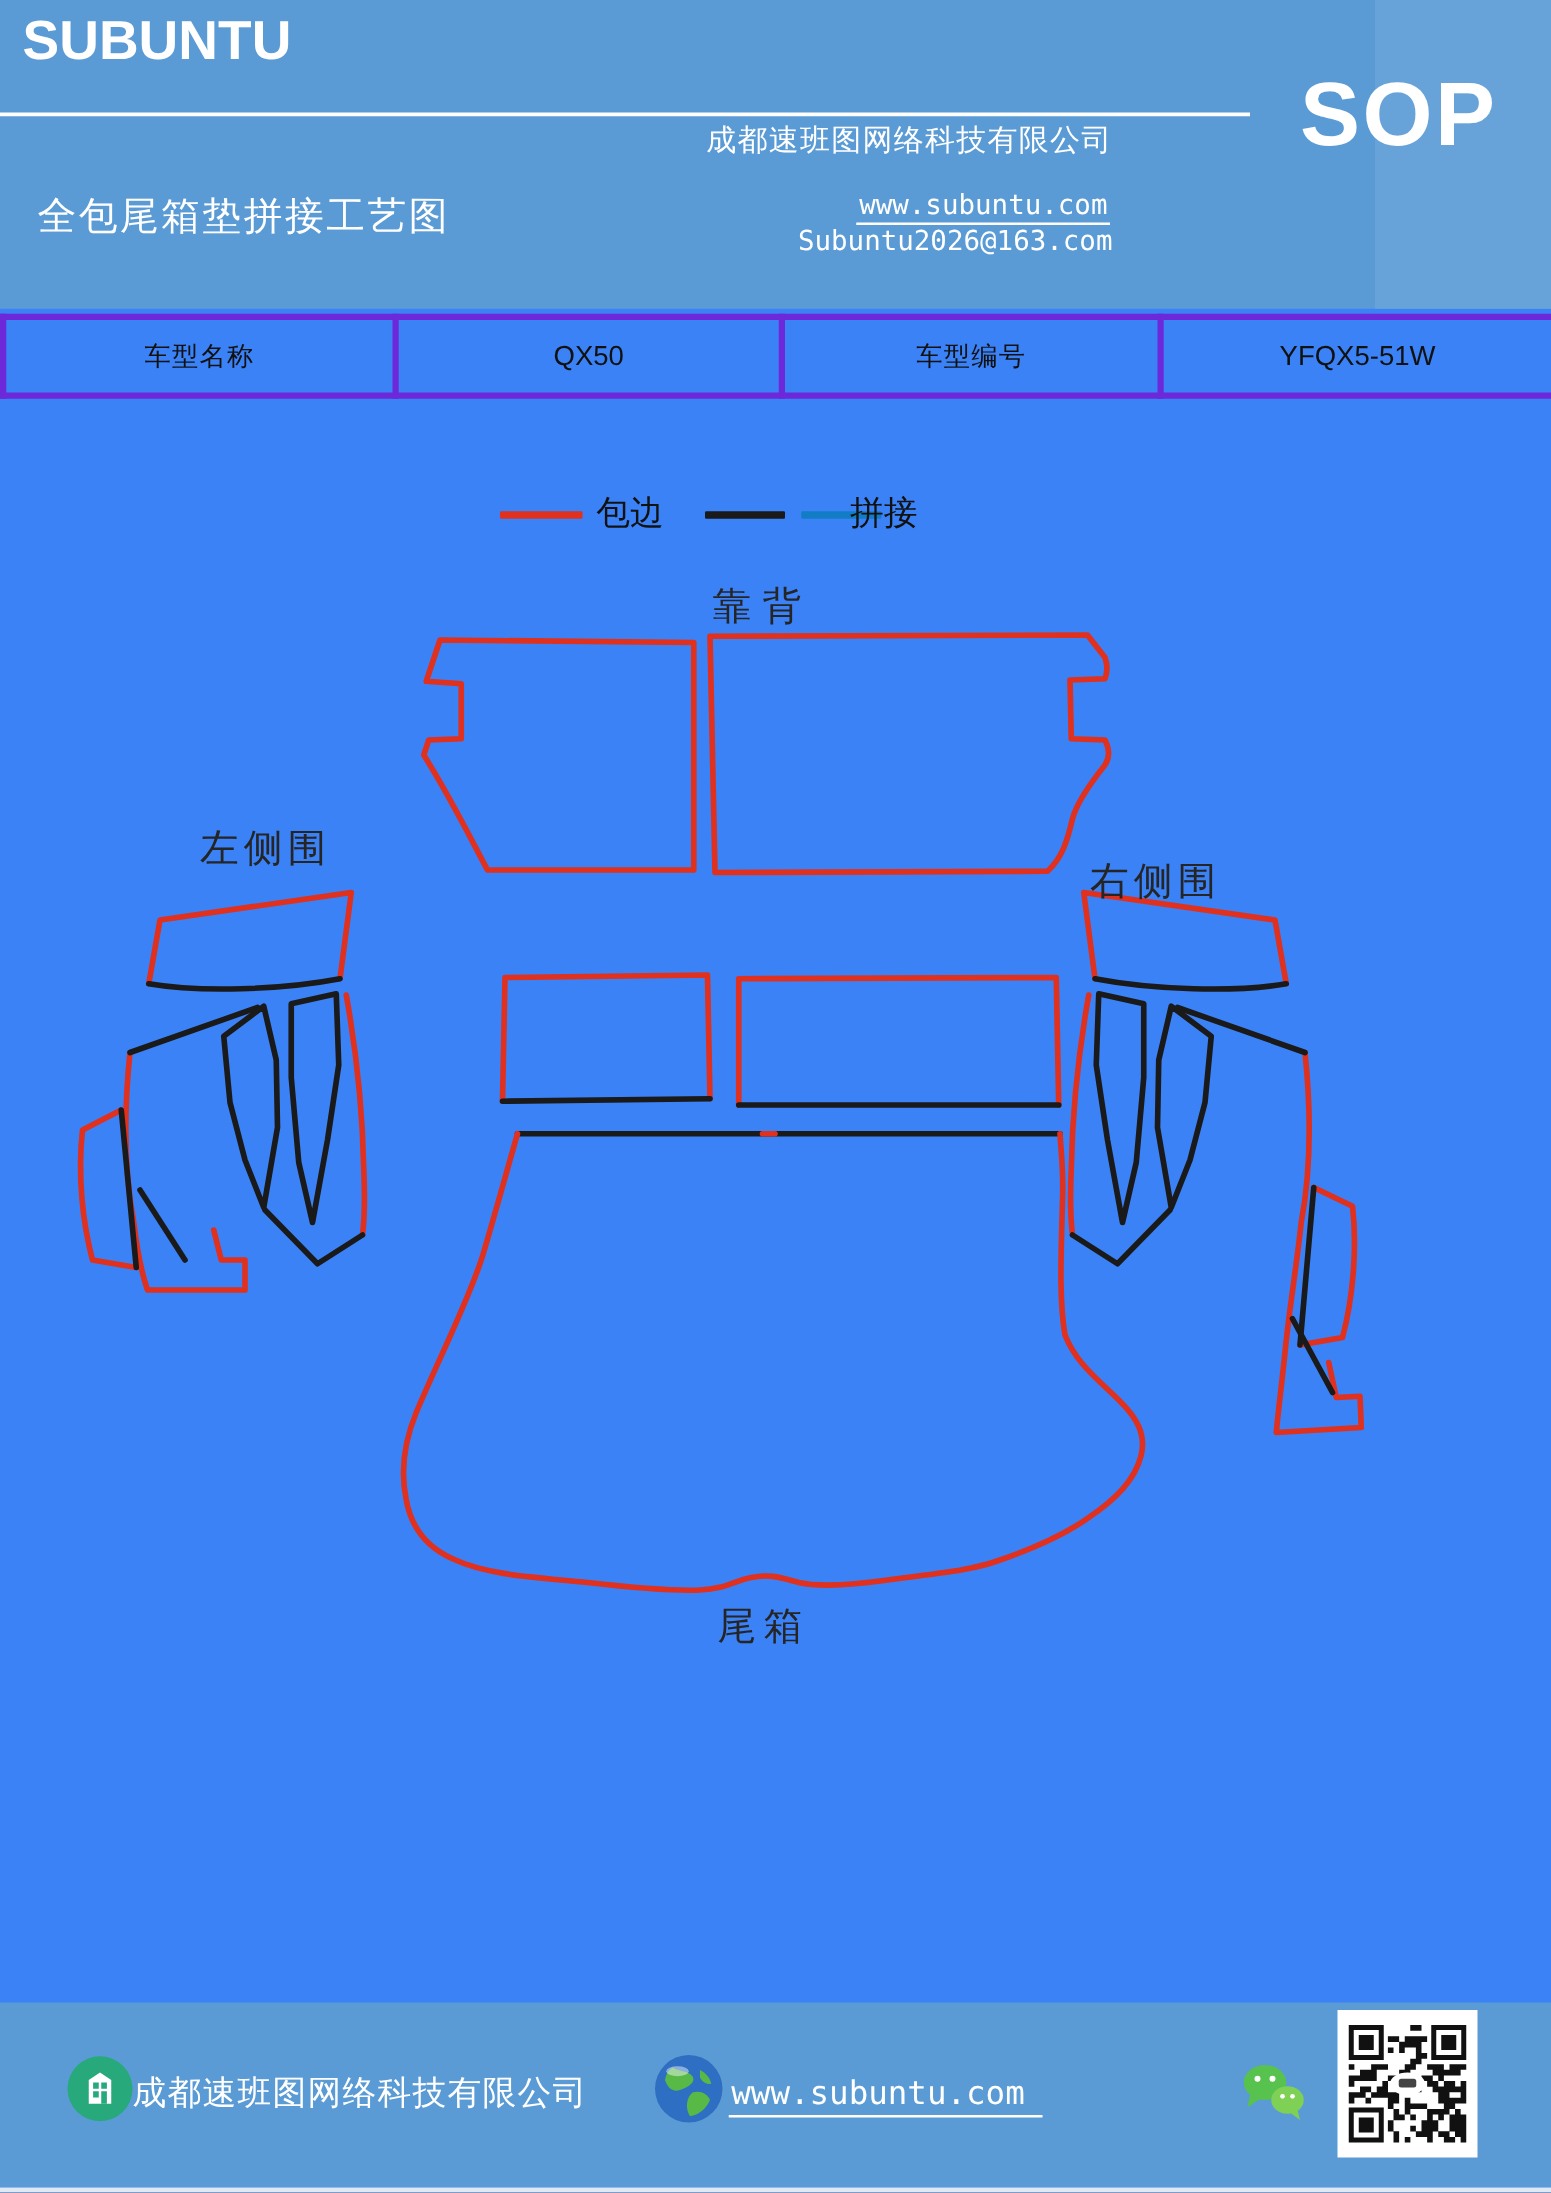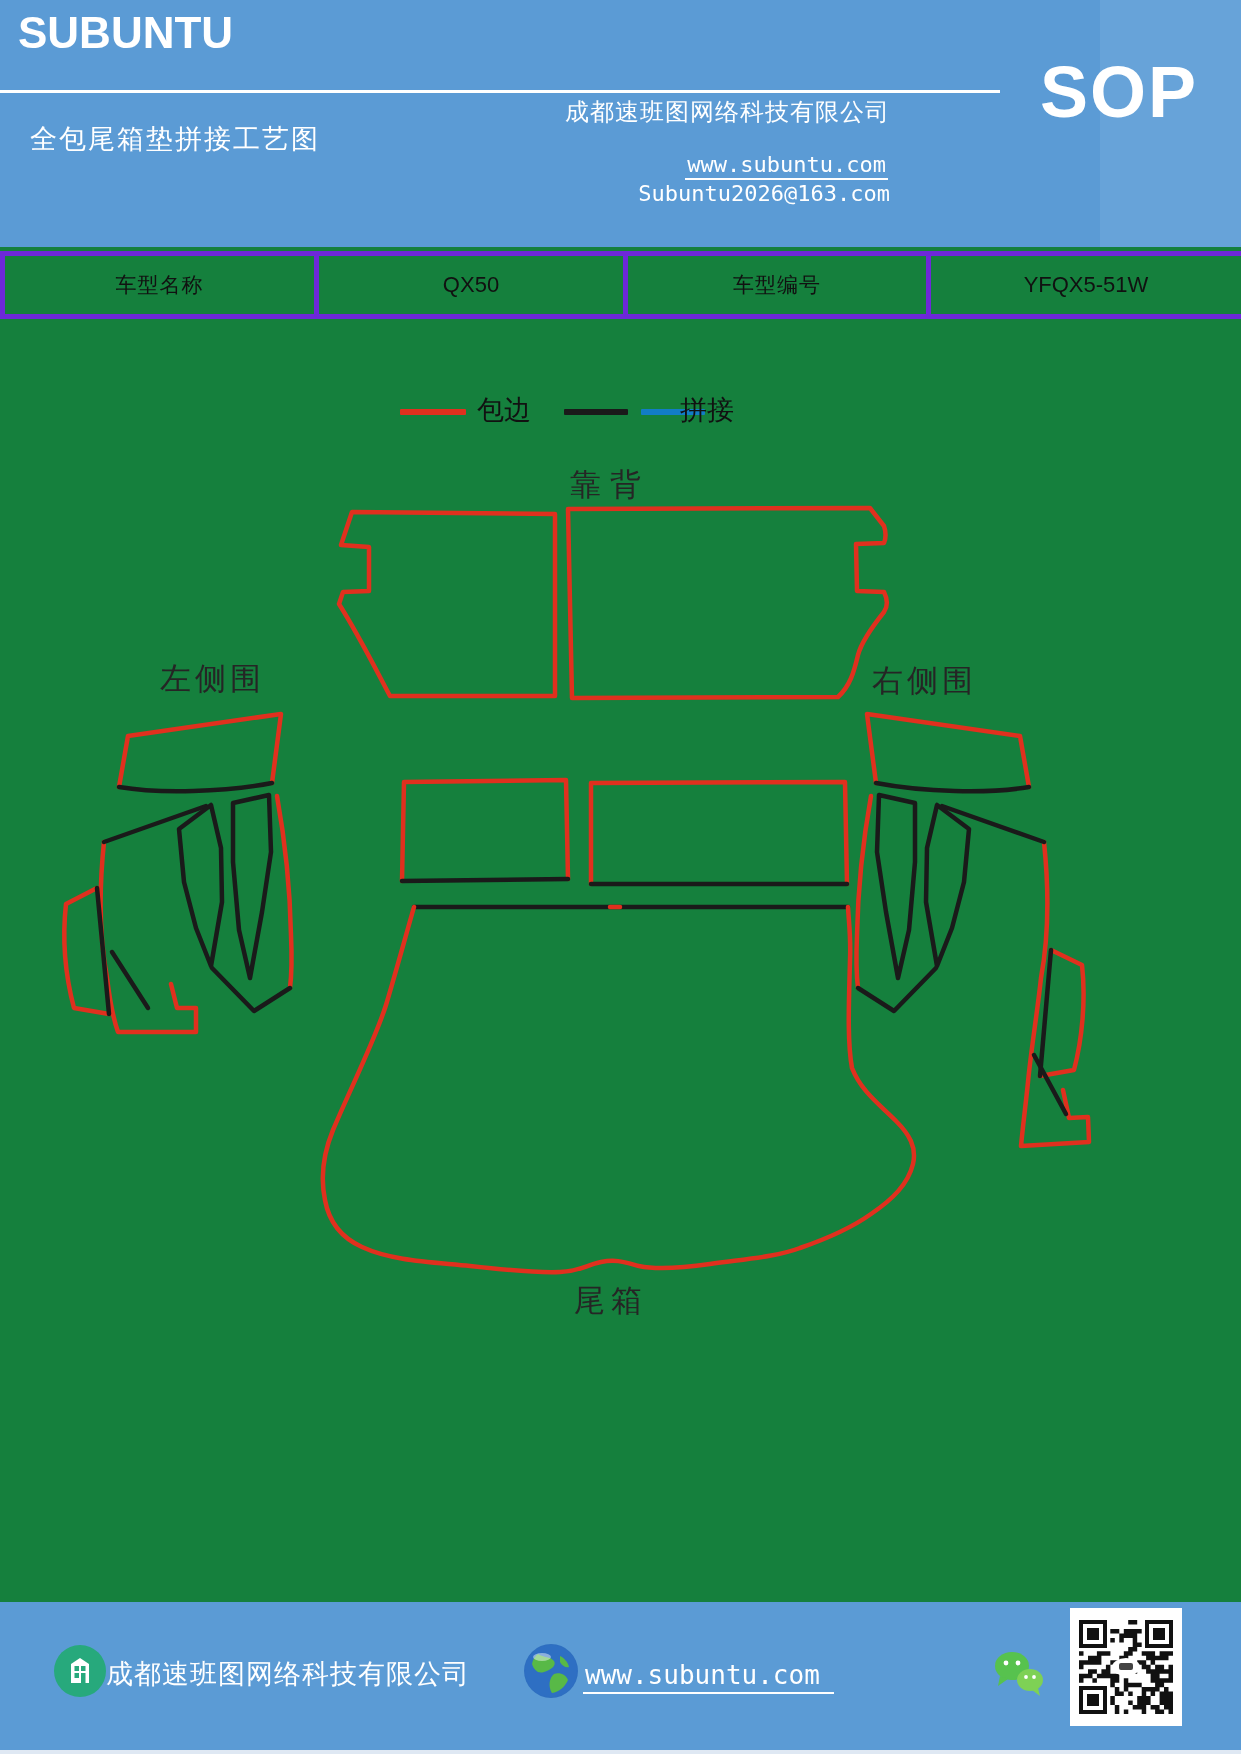--- a/index.html
+++ b/index.html
@@ -1,24 +1,24 @@
 <!DOCTYPE html>
 <html style="--header-blue: #5b9bd5; --header-blue-light: #67a3d9; --edge-red: #e0301e; --splice-black: #1a1a1a; --splice-blue: #127dc5;"><head>
 <meta charset="utf-8">
 <style>
   html,body{margin:0;padding:0;background:#9e9e9e;}
-  .page{position:relative;width:1241px;height:1754px;background:#15803d;margin:0 auto;
+  .page{position:relative;width:1241px;height:1754px;background:#3b82f6;margin:0 auto;
         font-family:"Liberation Sans",sans-serif;overflow:hidden;}
   
   .hdr{position:absolute;left:0;top:0;width:1241px;height:247px;background:var(--header-blue);}
   .hdr-band{position:absolute;left:1100px;top:0;width:141px;height:247px;background:var(--header-blue-light);}
   .logo{position:absolute;left:18px;top:8px;font-size:44px;font-weight:800;color:#fff;
         letter-spacing:0px;font-family:"Liberation Sans",sans-serif;}
   .hdr-rule{position:absolute;left:0;top:90px;width:1000px;height:3px;background:#fff;}
-  .hdr-title{position:absolute;left:30px;top:121px;font-size:27px;color:#fff;
+  .hdr-title{position:absolute;left:30px;top:152px;font-size:31px;color:#fff;
         font-family:"Liberation Serif",serif;letter-spacing:2px;}
   .hdr-company{position:absolute;left:0;top:96px;width:890px;text-align:right;font-size:24px;color:#fff;
         font-family:"Liberation Serif",serif;letter-spacing:1px;}
   .hdr-web{position:absolute;left:0;top:152px;width:888px;text-align:right;font-size:22px;color:#fff;
         font-family:"DejaVu Sans Mono",monospace;}
   .hdr-web span{border-bottom:2px solid #fff;padding:0 2px 1px 2px;}
   .hdr-mail{position:absolute;left:0;top:181px;width:890px;text-align:right;font-size:22px;color:#fff;
         font-family:"DejaVu Sans Mono",monospace;}
   .sop{position:absolute;left:1040px;top:56px;font-size:72px;line-height:1;font-weight:700;color:#fff;
         letter-spacing:2px;}
@@ -122,21 +122,21 @@
     <path class="blk" d="M1051,950 L1040,1076"></path>
     <path class="blk" d="M1044,842 L942,806"></path>
     <path class="blk" d="M969,829 L937,805 L927,848 L926,902 L937,966 L952,928 L964,882 Z"></path>
     <path class="blk" d="M915,803 L879,795 L877,852 L886,912 L898,978 L909,930 L915,862 Z"></path>
     <path class="blk" d="M858,988 L894,1011 L936,968"></path>
     <path class="blk" d="M1034,1055 L1066,1114"></path>
   </svg>
 
   <div class="dlabel" style="left:570px;top:464px;">靠背</div>
   <div class="dlabel" style="left:160px;top:658px;letter-spacing:4px;">左侧围</div>
-  <div class="dlabel" style="left:872px;top:660px;letter-spacing:4px;">右侧围</div>
+  <div class="dlabel" style="left:872px;top:684px;letter-spacing:4px;">右侧围</div>
   <div class="dlabel" style="left:574px;top:1280px;letter-spacing:6px;">尾箱</div>
 
   <div class="ftr"></div>
 
   <div class="icon-circle" style="left:54px;top:1645px;width:52px;height:52px;background:#27a97c;">
     <svg width="52" height="52" viewBox="0 0 52 52">
       <path d="M17,38 V19 L26,13 L35,19 V38 Z" fill="#ffffff"></path>
       <rect x="20.5" y="21" width="4.5" height="5" fill="#27a97c"></rect>
       <rect x="27" y="21" width="4.5" height="5" fill="#27a97c"></rect>
       <rect x="20.5" y="28" width="4.5" height="5" fill="#27a97c"></rect>

